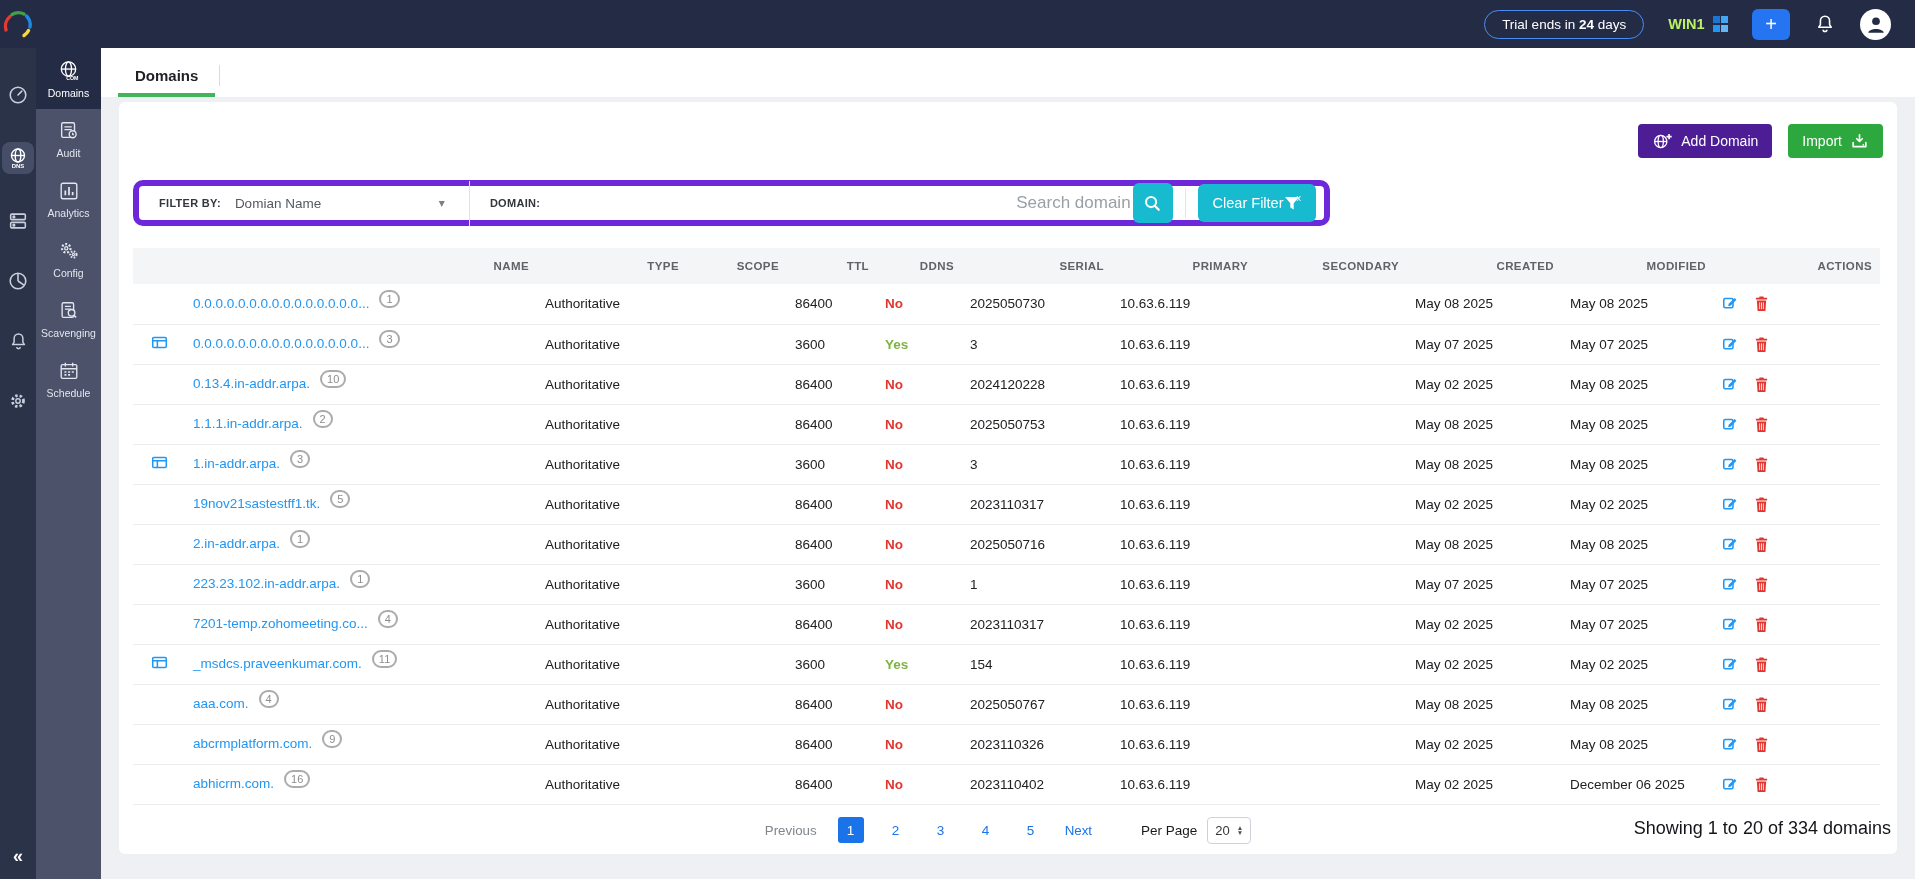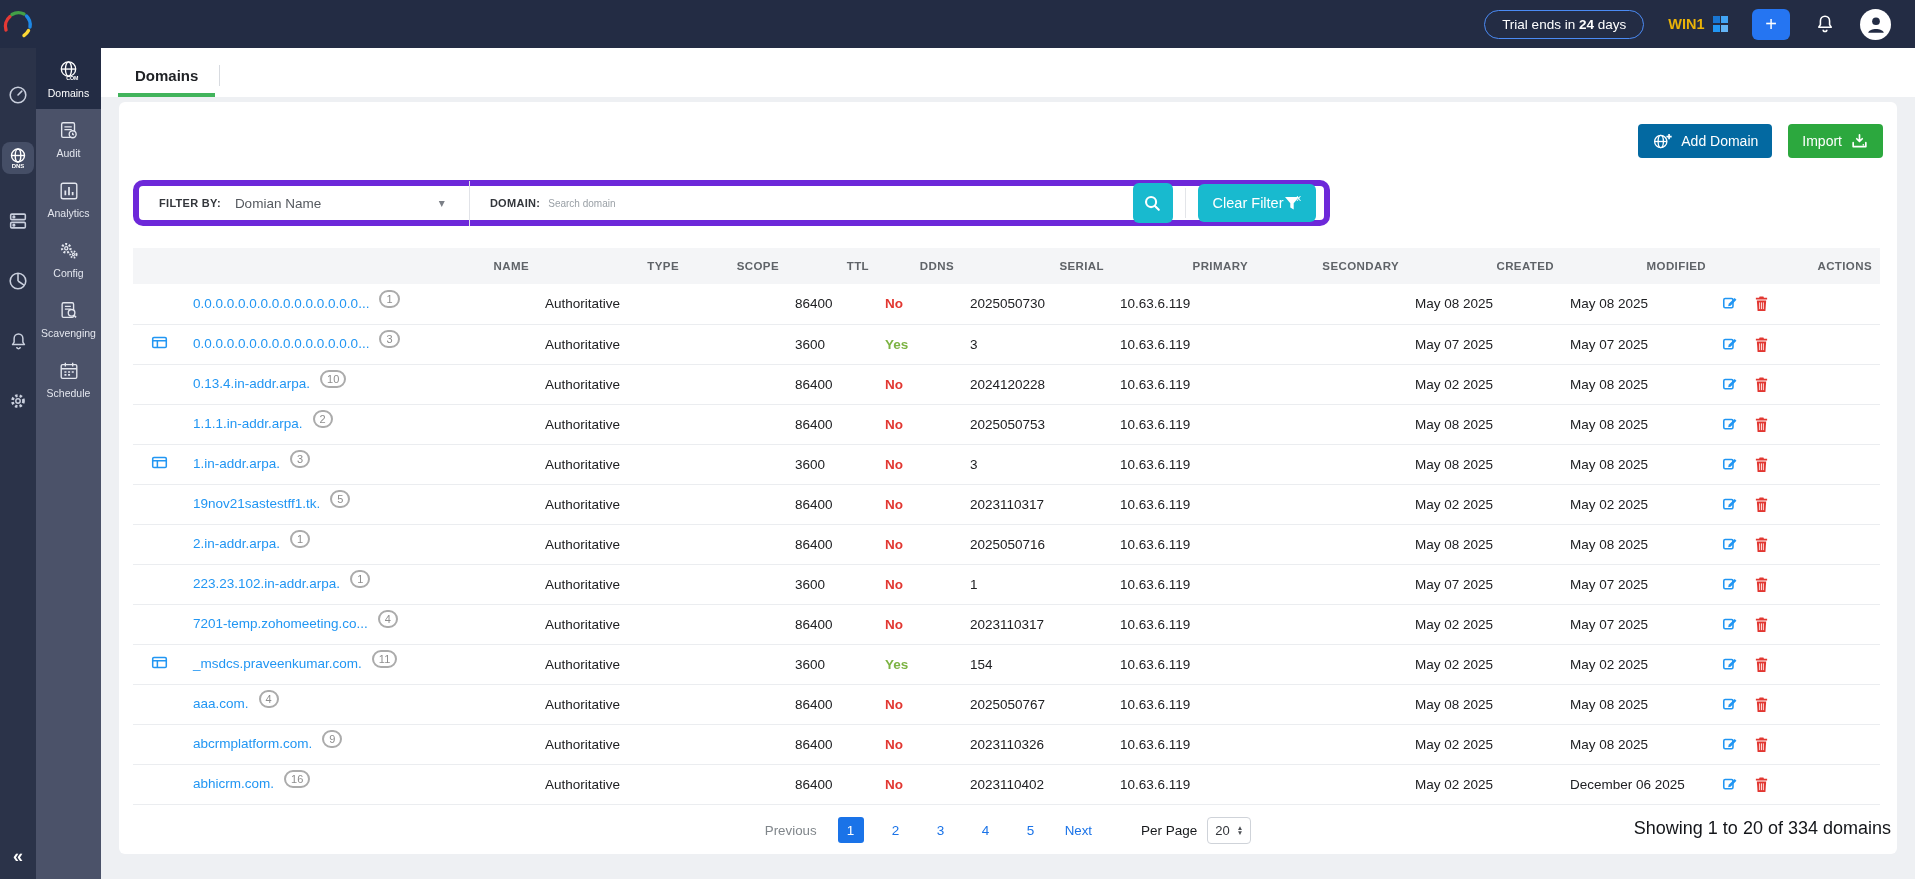--- a/index.html
+++ b/index.html
@@ -13,21 +13,21 @@
   button { font-family:inherit; background:none; border:none; padding:0; cursor:pointer; }
 
   
   .topbar { position:fixed; top:0; left:0; width:1915px; height:48px; background:#232c44; z-index:30;
             display:flex; align-items:center; }
   .logo { position:absolute; left:3px; top:6px; }
   .topbar-right { margin-left:auto; display:flex; align-items:center; gap:24px; padding-right:24px; }
   .trial-pill { border:1.5px solid #4b8bf5; color:#fff; border-radius:17px; padding:6px 17px;
                 font-size:13.5px; background:transparent; display:inline-block; }
   .trial-pill b { font-weight:700; }
-  .site-name { color:#eab308; font-size:14.5px; font-weight:700; display:flex; align-items:center; gap:8px; }
+  .site-name { color:#bef264; font-size:14.5px; font-weight:700; display:flex; align-items:center; gap:8px; }
   .win-logo { display:grid; grid-template-columns:7px 7px; grid-template-rows:7px 7px; gap:1.5px; }
   .win-logo i { display:block; }
   .plus-btn { width:38px; height:31px; background:#2575f2; border-radius:6px; color:#fff;
               font-size:20px; line-height:1; display:flex; align-items:center; justify-content:center; }
   .bell-btn { color:#fff; }
   .avatar { width:31px; height:31px; border-radius:50%; background:#fff;
             display:flex; align-items:center; justify-content:center; }
 
   
   .rail1 { position:fixed; left:0; top:48px; bottom:0; width:36px; background:#2b3349; z-index:20;
@@ -49,33 +49,33 @@
   .tab { margin-left:17px; padding:0 17px 13px; font-size:15px; font-weight:700; color:#1f2125; position:relative; }
   .tab.active::after { content:""; position:absolute; left:0; right:0; bottom:0; height:4px; background:#42b45c; }
   .tab-divider { width:1px; height:21px; background:#d8dbe0; margin:0 0 11px 4px; }
 
   .content { padding:5px 18px 0; }
   .card { background:#fff; border-radius:6px; width:1778px; height:752px; position:relative; padding:0 14px; }
 
   .actions-row { display:flex; justify-content:flex-end; gap:16px; padding-top:22px; }
   .btn { height:34px; border-radius:4px; color:#fff; font-size:14px; display:flex; align-items:center;
          gap:8px; padding:0 14px; }
-  .btn-add { background:#0369a1; }
+  .btn-add { background:#4c1d95; }
   .btn-import { background:#2ca83e; }
 
   
   .filter-bar { margin-top:22px; height:46px; width:1197px; border:6px solid #6d28d9; border-radius:10px;
                 display:flex; align-items:center; padding-left:20px; }
   .flabel { font-size:11px; font-weight:700; color:#33363b; letter-spacing:.3px; }
   .fselect { display:flex; align-items:center; justify-content:space-between; width:210px;
              margin-left:14px; font-size:13.5px; color:#55595f; cursor:pointer; }
   .caret { color:#7b7f86; font-size:12px; }
   .vdiv { width:1px; height:45px; background:#e1e3e8; margin:0 20px 0 24px; }
-  .search-input { border:none; outline:none; flex:1; font-size:10px; color:#3c4043; margin-left:6px;
-                  font-family:inherit; }
+  .search-input { border:none; outline:none; flex:1; font-size:17px; color:#3c4043; margin-left:6px;
+                  font-family:inherit;text-align:right; }
   .search-input::placeholder { color:#9aa0a6; }
   .search-btn { width:40px; height:40px; border-radius:6px; background:#18bacf; display:flex;
                 align-items:center; justify-content:center; }
   .mini-div { width:1px; height:30px; background:#e3e5e9; margin:0 12px; }
   .clear-btn { height:38px; border-radius:6px; background:#18bacf; color:#fff; font-size:14.5px;
                display:flex; align-items:center; gap:0; padding:0 15px; margin-right:8px; }
   .clear-btn sup { font-size:9px; margin-left:-4px; margin-top:-10px; }
 
   
   table.domains { border-collapse:collapse; table-layout:fixed; width:1747px; margin-top:22px; }

